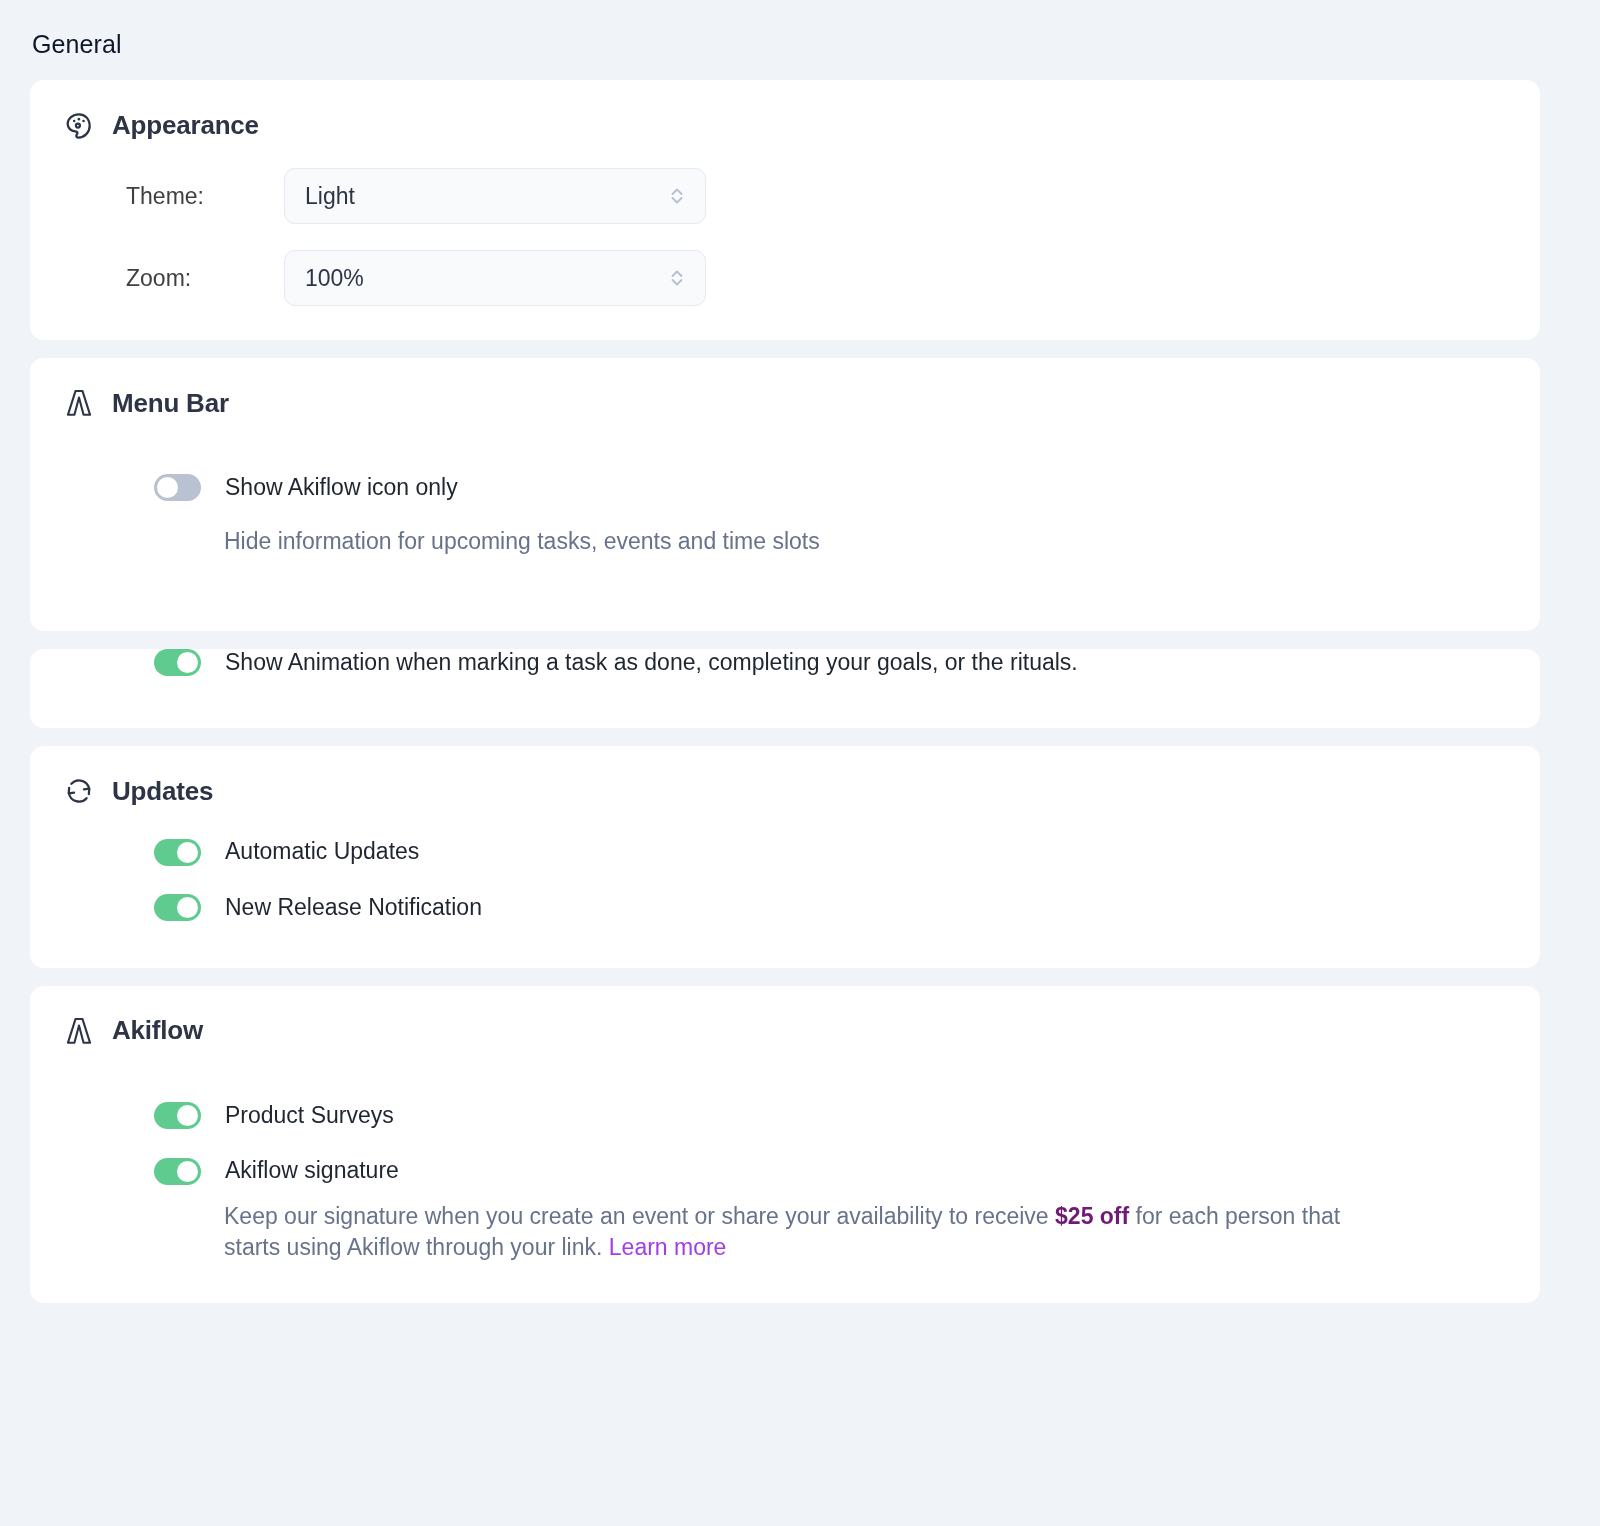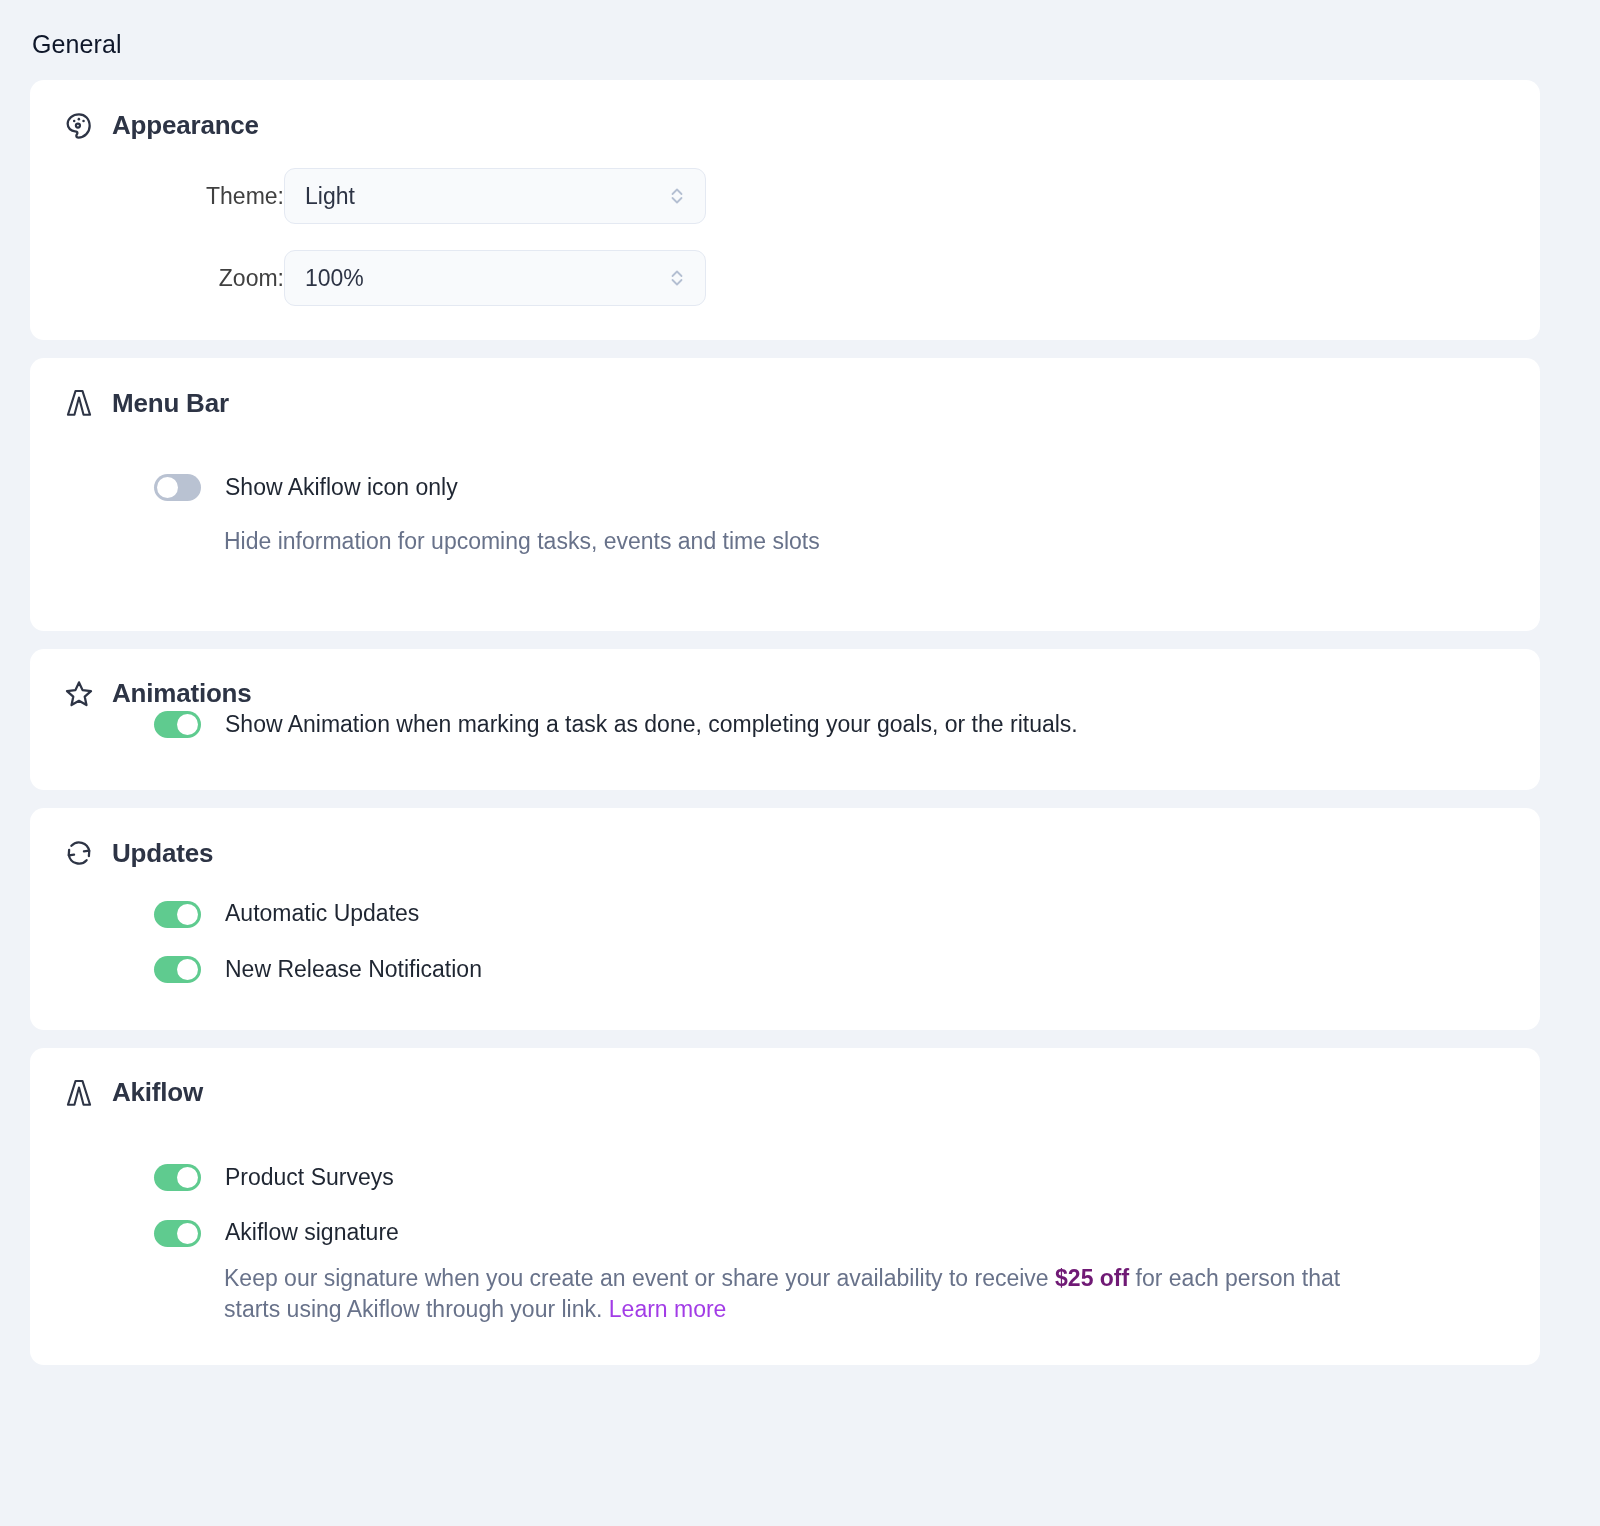--- a/index.html
+++ b/index.html
@@ -53,21 +53,21 @@
   }
 
   .card-title {
     font-size: 26px;
     font-weight: 700;
     color: #2d3445;
     letter-spacing: -0.2px;
   }
 
   
-  .card-appearance { padding-bottom: 34px; text-align: right; }
+  .card-appearance { padding-bottom: 34px; }
 
   .field-row {
     display: flex;
     align-items: center;
     padding-left: 96px;
     margin-top: 26px;
   }
 
   .field-label {
     font-size: 23px;
@@ -230,28 +230,20 @@
       <span class="toggle off">
         <span class="knob"></span>
       </span>
       <span class="toggle-label">Show Akiflow icon only</span>
     </div>
 
     <div class="sub-text">Hide information for upcoming tasks, events and time slots</div>
   </div>
 
   <div class="card card-animations">
-    <div class="card-header">
-      <span class="card-icon">
-        <svg width="32" height="32" viewBox="0 0 24 24" fill="none" stroke="#2d3445" stroke-width="1.7" stroke-linejoin="round" stroke-linecap="round">
-          <polygon points="12,3.3 14.7,9.1 21,9.8 16.3,14 17.6,20.3 12,17.1 6.4,20.3 7.7,14 3,9.8 9.3,9.1"></polygon>
-        </svg>
-      </span>
-      <span class="card-title">Animations</span>
-    </div>
 
     <div class="toggle-row">
       <span class="toggle on">
         <span class="knob"></span>
       </span>
       <span class="toggle-label">Show Animation when marking a task as done, completing your goals, or the rituals.</span>
     </div>
   </div>
 
   <div class="card card-updates">

